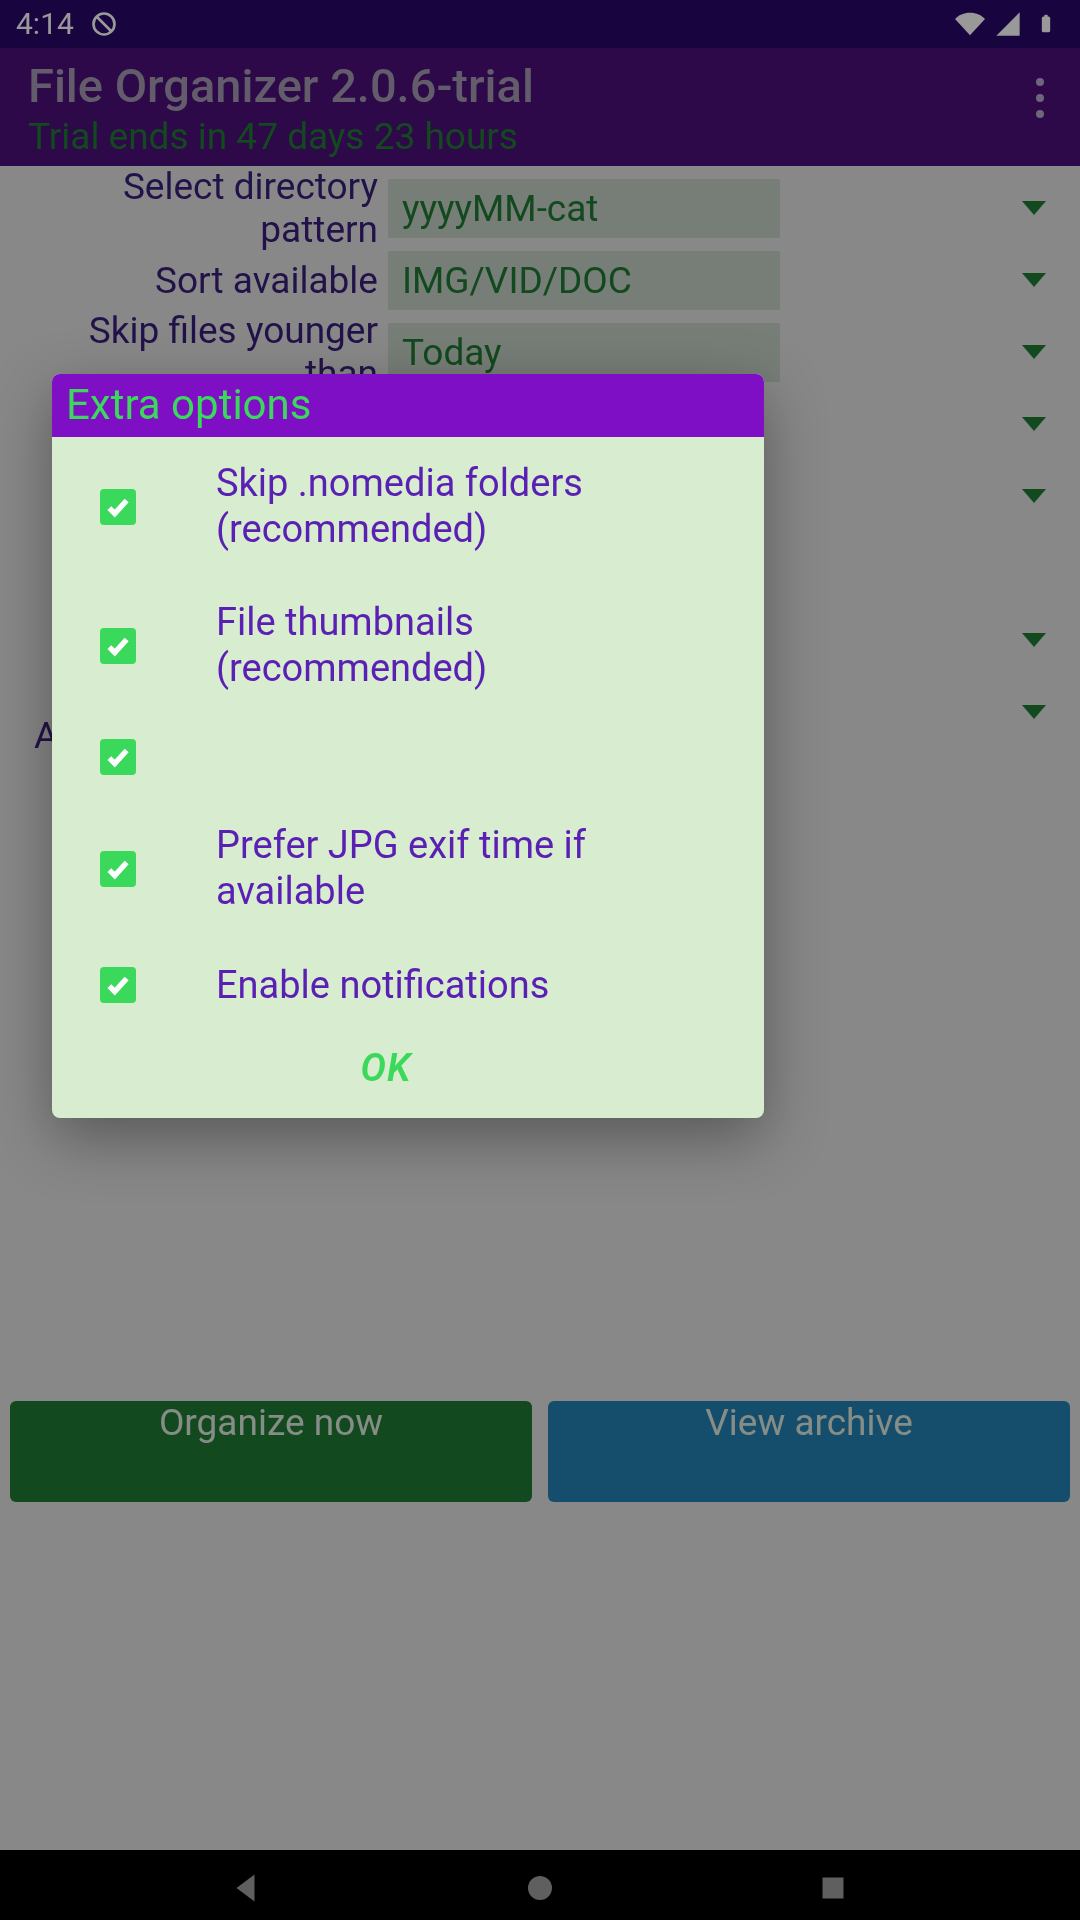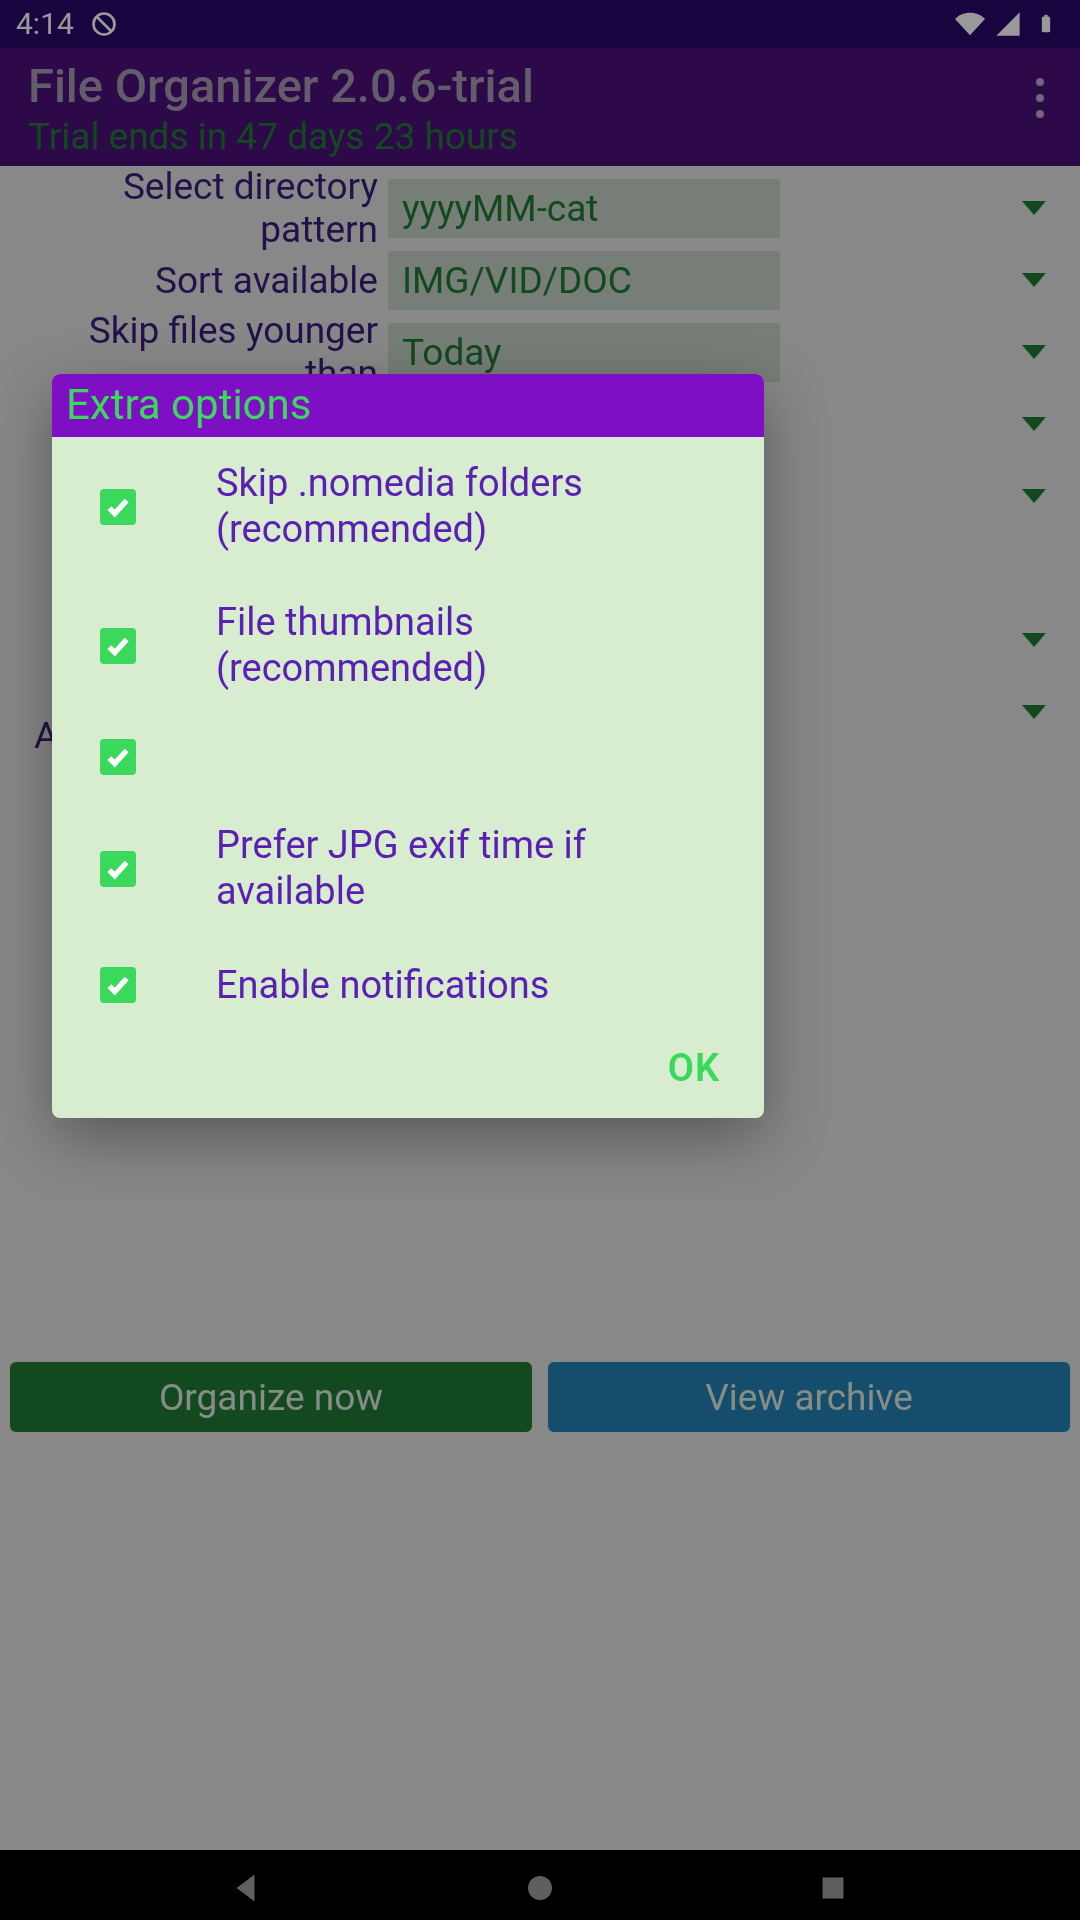--- a/index.html
+++ b/index.html
@@ -62,25 +62,26 @@
   .row-standalone .row-caret { right: 34px; }
 
   .action-row {
     display:flex;
     gap:16px;
     padding: 12px 10px 0 10px;
     margin-top: 602px;
   }
   .btn {
     flex:1;
-    height: 70px;
+    height: 101px;
     border-radius: 6px;
-    display:flex; align-items:center; justify-content:center;
+    display:flex; justify-content:center;
     font-size:37px;
     font-weight:400;
+    margin-top:39px;
   }
   .btn-green { background:#1f7a32; color:#dfe9df; }
   .btn-blue { background:#2283b5; color:#dfe9df; }
   .partial-A { position:absolute; left:34px; top:548px; color:#3b1f7a; font-size:37px; }
 
   
   .navbar {
     height: 80px;
     background:#000;
     display:flex;
@@ -122,22 +123,23 @@
   .chk {
     width:36px; height:36px;
     background:#3bd95b;
     border-radius:4px;
     display:flex; align-items:center; justify-content:center;
     flex-shrink:0;
   }
   .chk svg { width:26px; height:26px; stroke:#fff; stroke-width:5; fill:none; }
   .opt-label { color:#5a1fb3; font-size:38px; line-height:1.2; flex:1; }
   .dialog-footer {
-    display:flex; justify-content:flex-end;
+    display:flex; justify-content:center;
     padding: 14px 44px 28px 0;
+    font-style: italic;
   }
   .ok-btn { color:#3bd95b; font-size:38px; font-weight:600; letter-spacing:1px; }
 
   
   .device { position:relative; width:1080px; height:1920px; overflow:hidden; }
 </style>
 </head>
 <body>
 
 <div class="device">

